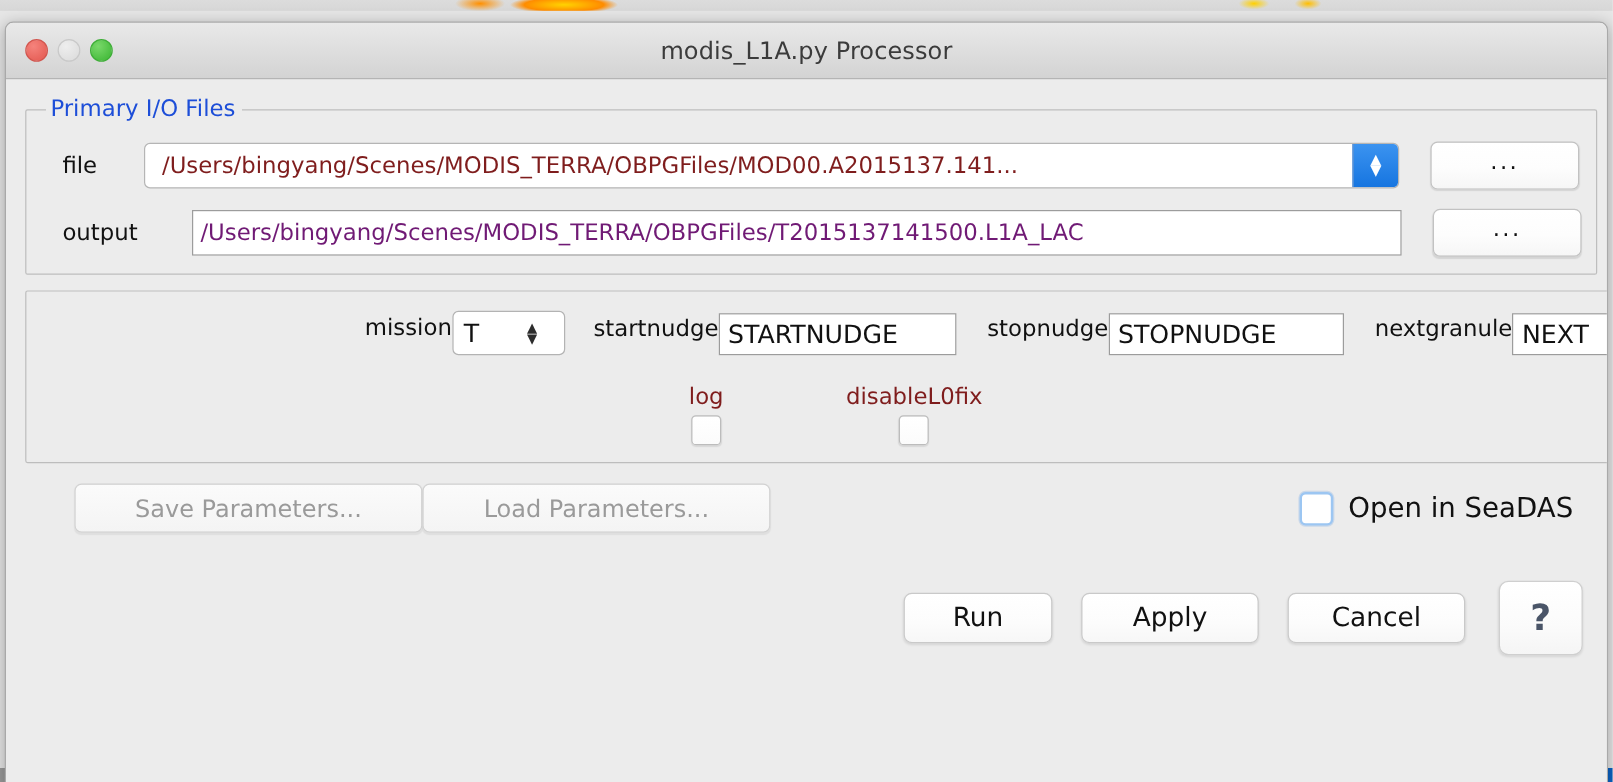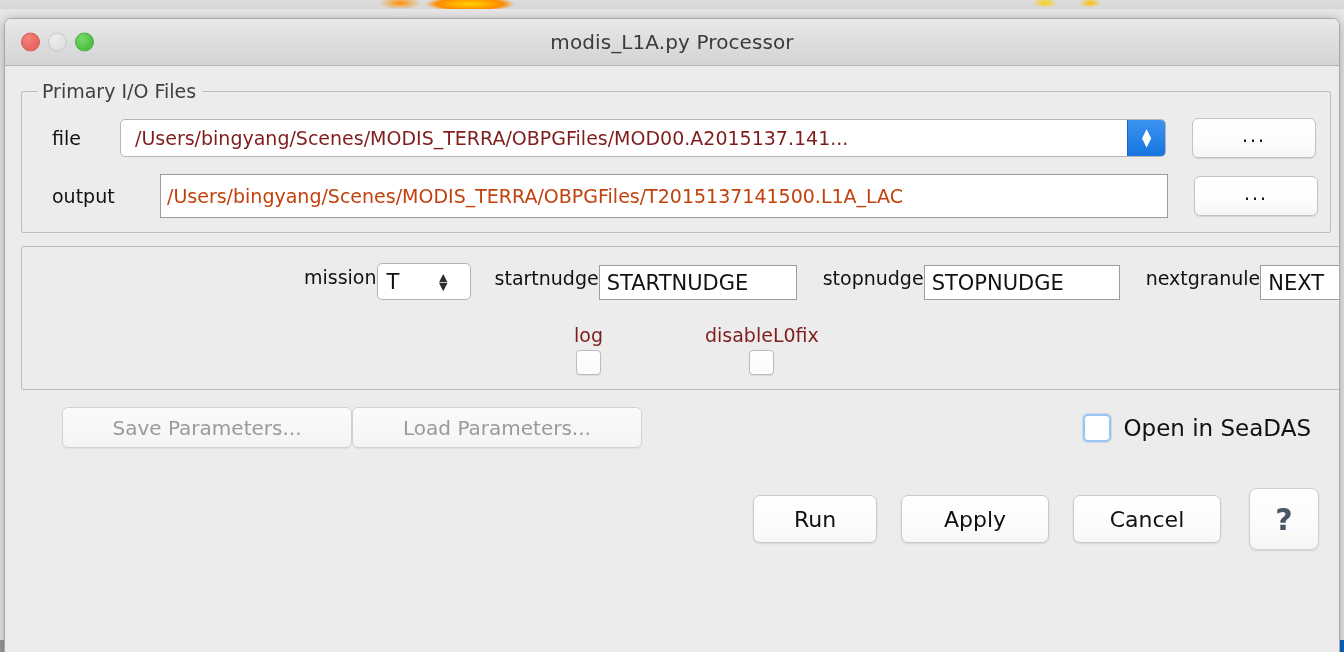--- a/index.html
+++ b/index.html
@@ -104,21 +104,21 @@
   
   fieldset.group {
     border: 1px solid #bdbdbd;
     border-radius: 2px;
     margin: 0 0 13px 0;
     padding: 10px 12px 14px 12px;
     background: #ececec;
   }
   fieldset.group > legend {
     font-size: 19px;
-    color: #404040;
+    color: #1d4ed8;
     padding: 0 6px 0 4px;
     margin-left: 4px;
   }
   fieldset.group.noleg { padding-top: 16px; }
 
   .row {
     display: flex; align-items: center;
     margin: 6px 0 0 0;
   }
   .row + .row { margin-top: 16px; }
@@ -160,26 +160,26 @@
     border-left: 1px solid #1568c8;
   }
   .combo .stepper .arr {
     font-size: 12px; line-height: 9px;
     font-family: "DejaVu Sans", sans-serif;
   }
 
   
   .textfield {
     flex: 0 0 1008px;
-    height: 44px;
+    height: 38px;
     border: 1px solid #9c9c9c;
     background: #fff;
     display: flex; align-items: center;
     padding-left: 6px;
-    font-size: 19px; color: #c2410c;
+    font-size: 19px; color: #701a75;
     white-space: nowrap; overflow: hidden;
   }
 
   .browse-btn {
     margin-left: 26px;
     flex: 0 0 124px;
     height: 40px;
     border: 1px solid #c2c2c2;
     border-radius: 6px;
     background: linear-gradient(#ffffff, #fdfdfd 55%, #f6f6f6);
@@ -294,21 +294,21 @@
   }
   .seadas-label { font-size: 23px; color: #111; }
 
   .footer-bot {
     display: flex; align-items: center; justify-content: flex-end;
     margin-top: 40px;
     padding-right: 4px;
     gap: 24px;
   }
   .act-btn {
-    height: 48px;
+    height: 42px;
     border: 1px solid #c9c9c9;
     border-radius: 7px;
     background: linear-gradient(#ffffff, #fcfcfc 60%, #f7f7f7);
     box-shadow: 0 1px 2px rgba(0,0,0,.10);
     display: flex; align-items: center; justify-content: center;
     font-size: 22px; color: #111;
   }
   .act-btn.run { width: 124px; }
   .act-btn.cancel { width: 148px; }
   .act-btn.apply { width: 148px; }

